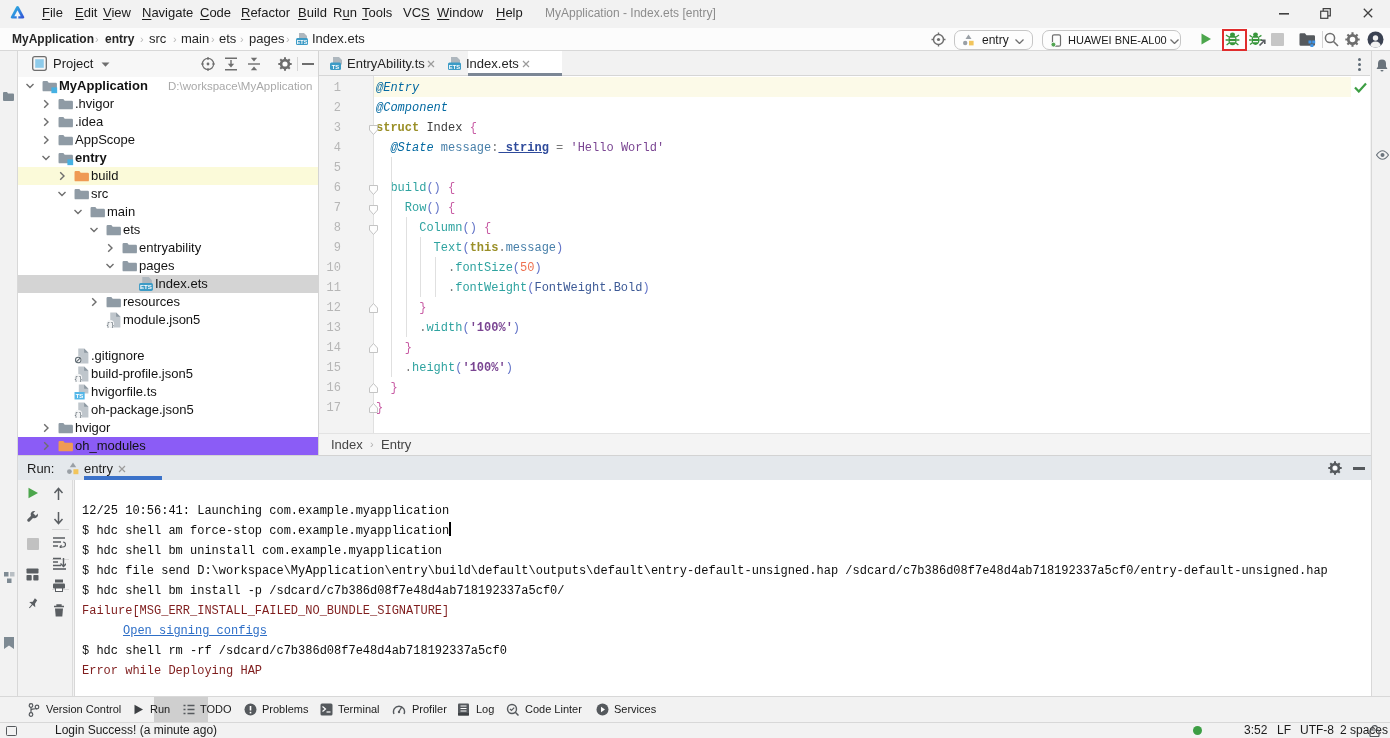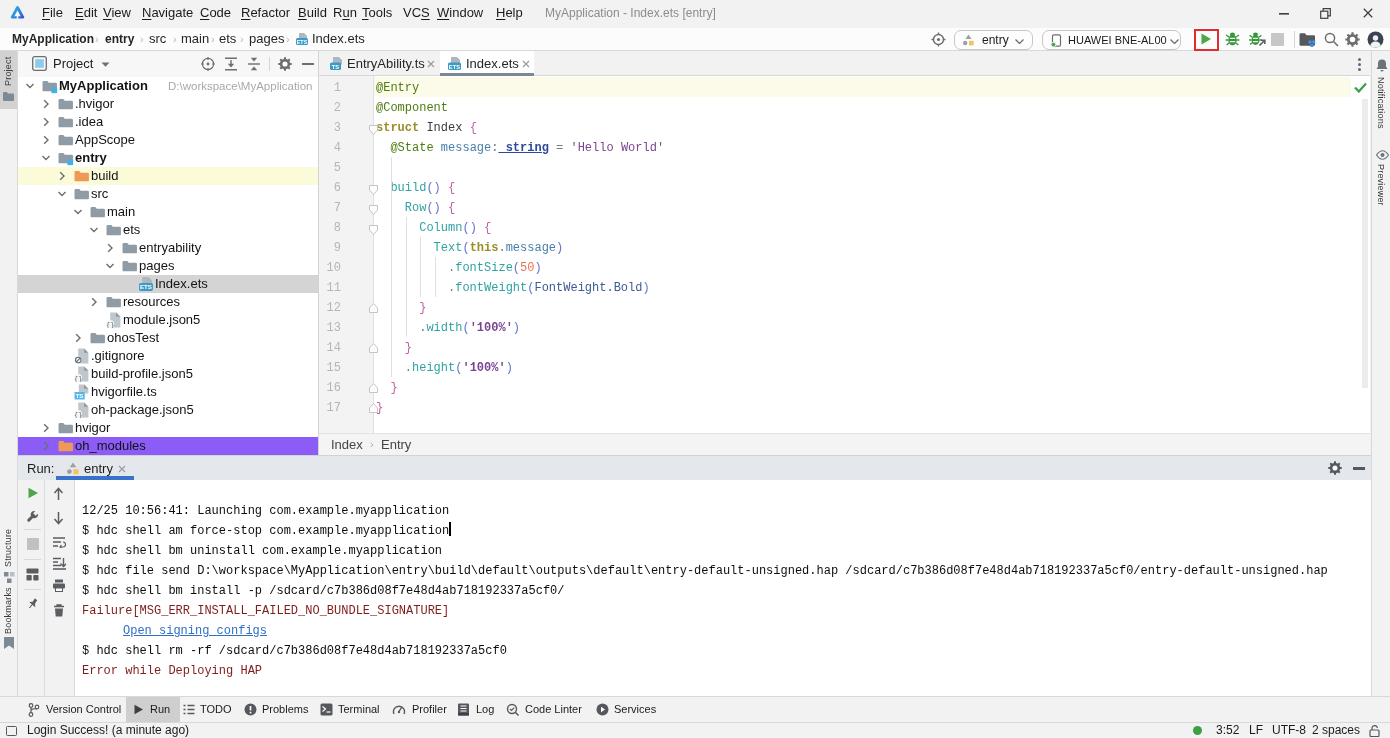--- a/index.html
+++ b/index.html
@@ -1,18 +1,18 @@
 <!DOCTYPE html>
 <html><head>
 <meta charset="utf-8">
 <style>
 * { margin:0; padding:0; box-sizing:border-box; }
 html,body { width:1390px; height:738px; overflow:hidden; }
 body { font-family:"Liberation Sans", sans-serif; background:#F2F2F2; position:relative; }
-.abs { position:absolute; }
+.abs { position:absolute;margin-left:28px; }
 
 #menubar { position:absolute; left:0; top:0; width:1390px; height:35px; background:#F2F2F2; border-bottom:1px solid #DADADA; }
 #menubar .menu { position:absolute; top:0; height:26px; line-height:26px; font-size:13px; color:#1B1B1B; }
 #menubar .menu u { text-decoration:underline; text-underline-offset:2px; }
 #wintitle { position:absolute; left:545px; top:0; height:26px; line-height:26px; font-size:12px; color:#8C8C8C; }
 
 #navbar { position:absolute; left:0; top:28px; width:1390px; height:23px; background:#FCFCFC; border-bottom:1px solid #D8D8D8; }
 .crumb { position:absolute; top:0; height:22px; line-height:22px; font-size:13px; color:#262626; }
 .crumb.b { font-weight:bold; font-size:12px; }
 .csep { position:absolute; top:0; height:22px; line-height:22px; font-size:11px; color:#B9B9B9; }
@@ -36,21 +36,21 @@
 
 #editor { position:absolute; left:319px; top:51px; width:1051px; height:404px; background:#FFFFFF; }
 #tabbar { position:absolute; left:0; top:0; width:1051px; height:25px; background:#F2F2F2; border-bottom:1px solid #D6D6D6; }
 .etab { position:absolute; top:0; height:25px; font-size:13px; color:#262626; line-height:25px; }
 #gutter { position:absolute; left:0; top:25px; width:55px; height:382px; background:#F3F3F3; border-right:1px solid #E0E0E0; }
 .lnum { position:absolute; right:32px; width:40px; text-align:right; font-family:"Liberation Mono", monospace; font-size:12px; color:#B6B6B6; line-height:20px; }
 .guide { position:absolute; width:1px; background:#E0E0E0; }
 .foldmark { position:absolute; }
 #caretrow { position:absolute; left:0; top:26px; width:1032px; height:20px; background:#FCFAE8; }
 pre.code { position:absolute; left:57px; top:27px; font-family:"Liberation Mono", monospace; font-size:12px; line-height:20px; color:#2B2B2B; }
-.dec { color:#4d7c0f; }
+.dec { color:#0369a1;font-style:italic; }
 .kwd { color:#9A8F27; font-weight:bold; }
 .fn { color:#2FA3A0; }
 .par { color:#6374C8; }
 .brc { color:#C85CA4; }
 .prop { color:#477FA9; }
 .kwb { color:#2E4A9B; font-weight:bold;text-decoration:underline; }
 .str { color:#7A4592; }
 .strb { color:#7A4592; font-weight:bold; }
 .num { color:#EE7151; }
 .cls { color:#3D5A96; }
@@ -402,29 +402,20 @@
       </div>
 <div class="trow" style="top:234px;">
         <svg class="ticon" style="left:88px" width="15" height="15" viewBox="0 0 15 15">
           <path d="M4 0.5 h5.5 l4 4 V14.5 h-9.5 z" fill="#BFC6CC"></path>
           <path d="M9.5 0.5 l4 4 h-4 z" fill="#8E99A2"></path>
           <circle cx="4" cy="11.2" r="3.6" fill="#F4F5F6"></circle>
           <text x="4" y="13.6" font-size="6.6" fill="#5F6A72" text-anchor="middle" font-family="Liberation Mono">{}</text>
         </svg>
         <span class="lbl " style="left:105px">module.json5</span>
       </div>
-<div class="trow" style="top:252px;">
-        <svg class="chev" style="left:55px" width="10" height="10" viewBox="0 0 10 10">
-          <path d="M3.2 1.2 L7 5 L3.2 8.8" fill="none" stroke="#6E6E6E" stroke-width="1.4" transform="rotate(0)"></path>
-        </svg>
-        <svg class="ticon" style="left:72px" width="15" height="15" viewBox="0 0 15 15">
-          <path d="M0.5 4.0 q0 -1.1 1.1 -1.1 h3.4 l1.3 1.6 h6.6 q1.1 0 1.1 1.1 v5.8 q0 1.1 -1.1 1.1 h-11.3 q-1.1 0 -1.1 -1.1 Z" fill="#8F9BA5"></path>
-        </svg>
-        <span class="lbl " style="left:89px">ohosTest</span>
-      </div>
 <div class="trow" style="top:270px;">
         <svg class="ticon" style="left:56px" width="15" height="15" viewBox="0 0 15 15">
           <path d="M4 0.5 h5.5 l4 4 V14.5 h-9.5 z" fill="#BFC6CC"></path>
           <path d="M9.5 0.5 l4 4 h-4 z" fill="#8E99A2"></path>
           <circle cx="4" cy="11.2" r="3.4" fill="#F4F5F6"></circle>
           <circle cx="4" cy="11.2" r="2.6" fill="none" stroke="#5F6A72" stroke-width="1"></circle>
           <path d="M2.2 13 L5.8 9.4" stroke="#5F6A72" stroke-width="1"></path>
         </svg>
         <span class="lbl " style="left:73px">.gitignore</span>
       </div>

